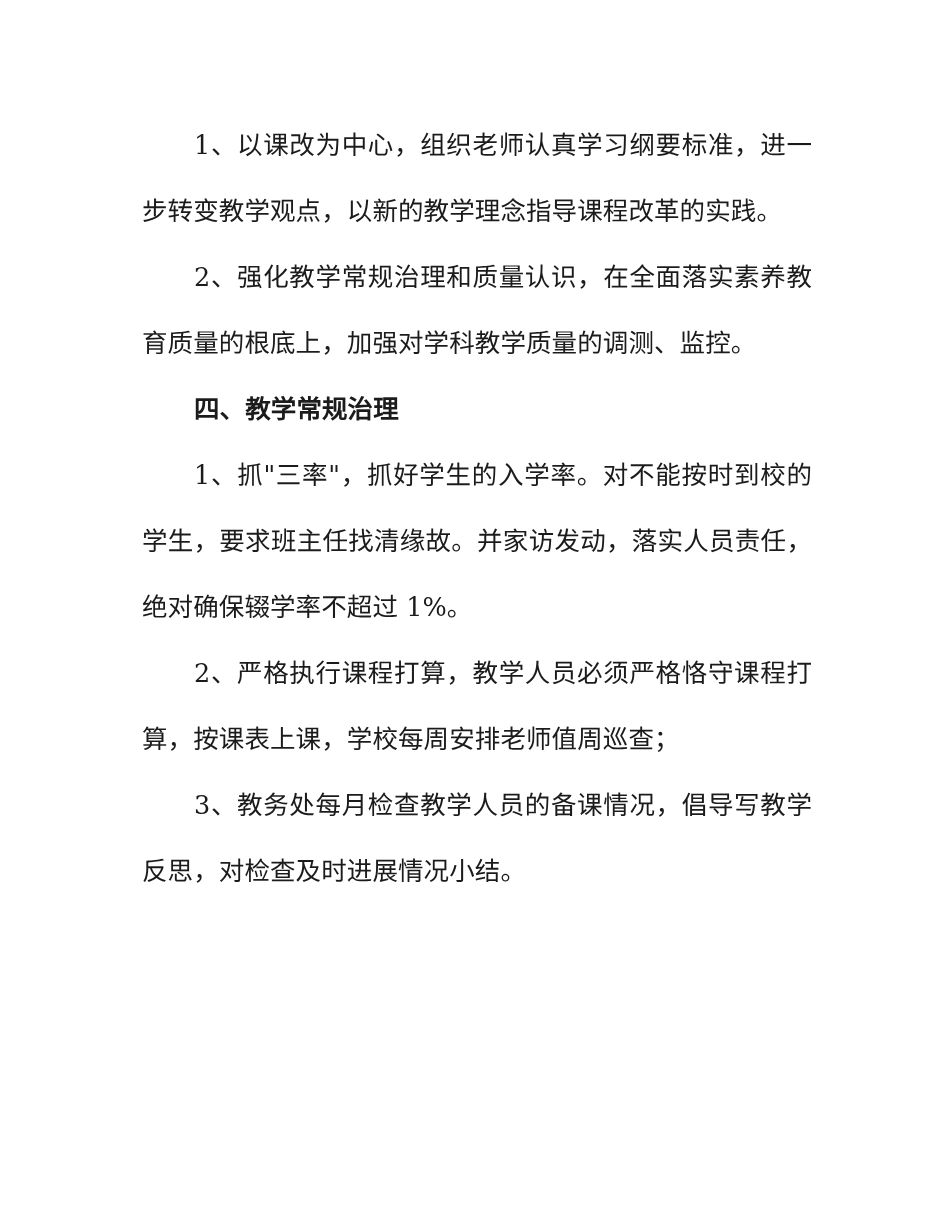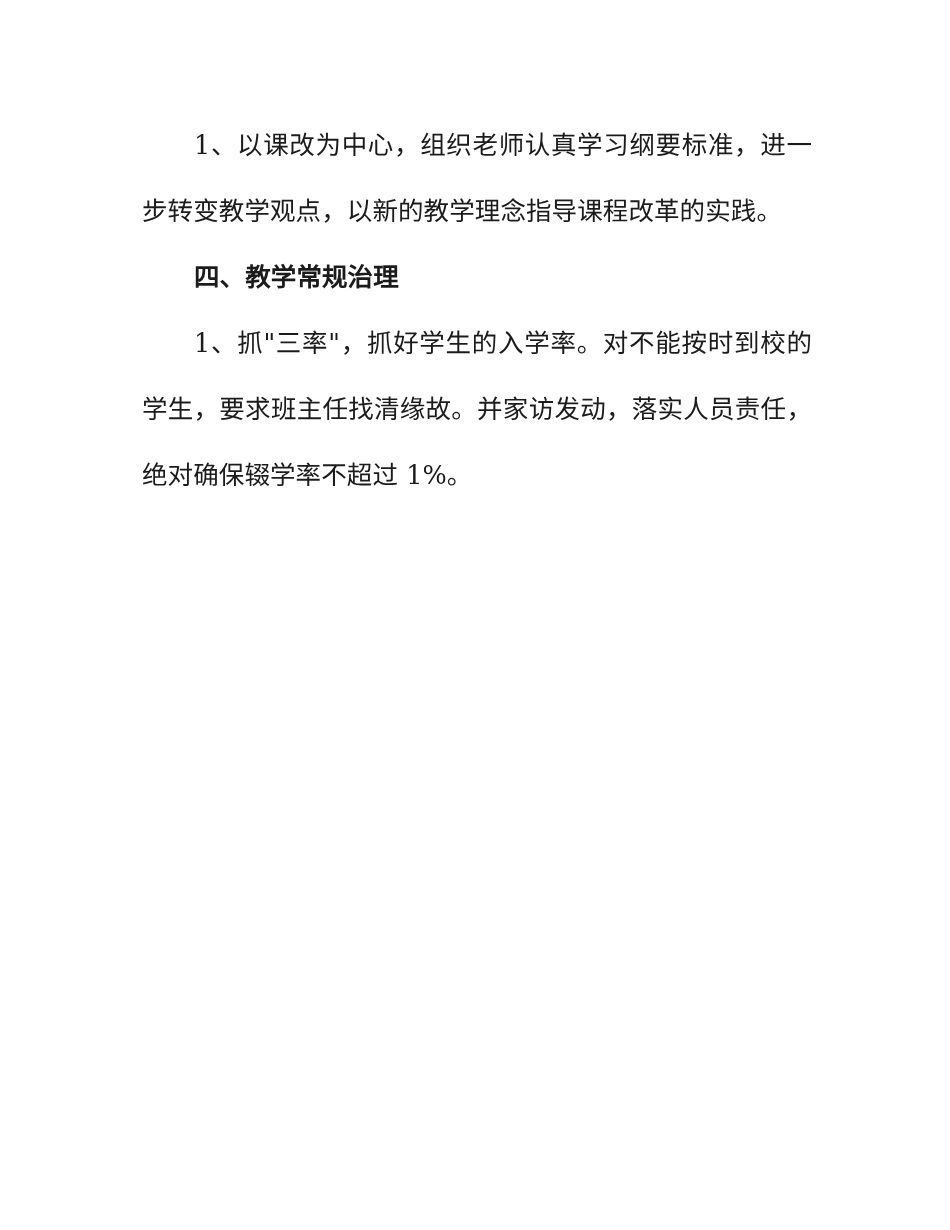--- a/index.html
+++ b/index.html
@@ -50,22 +50,25 @@
   }
 </style>
 </head>
 <body>
 
 <div class="page">
   <div class="doc-body">
 
     <p class="para">1、以课改为中心，组织老师认真学习纲要标准，进一步转变教学观点，以新的教学理念指导课程改革的实践。</p>
 
+    <p class="para">2、强化教学常规治理和质量认识，在全面落实素养教育质量的根底上，加强对学科教学质量的调测、监控。</p>
 
 
     <p class="para heading-line">四、教学常规治理</p>
 
     <p class="para">1、抓"三率"，抓好学生的入学率。对不能按时到校的学生，要求班主任找清缘故。并家访发动，落实人员责任，绝对确保辍学率不超过 1%。</p>
 
+    <p class="para">2、严格执行课程打算，教学人员必须严格恪守课程打算，按课表上课，学校每周安排老师值周巡查；</p>
 
+    <p class="para">3、教务处每月检查教学人员的备课情况，倡导写教学反思，对检查及时进展情况小结。</p>
 
   </div>
 </div>
 
 </body></html>

